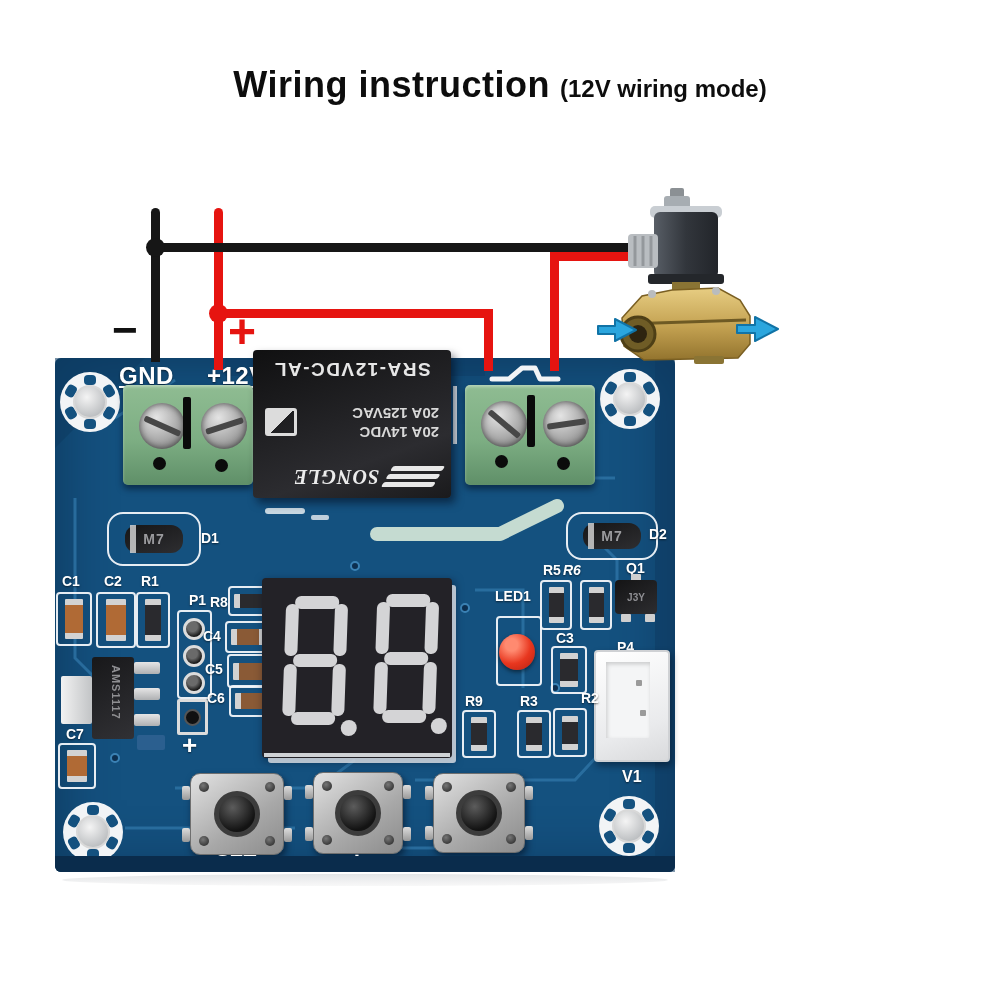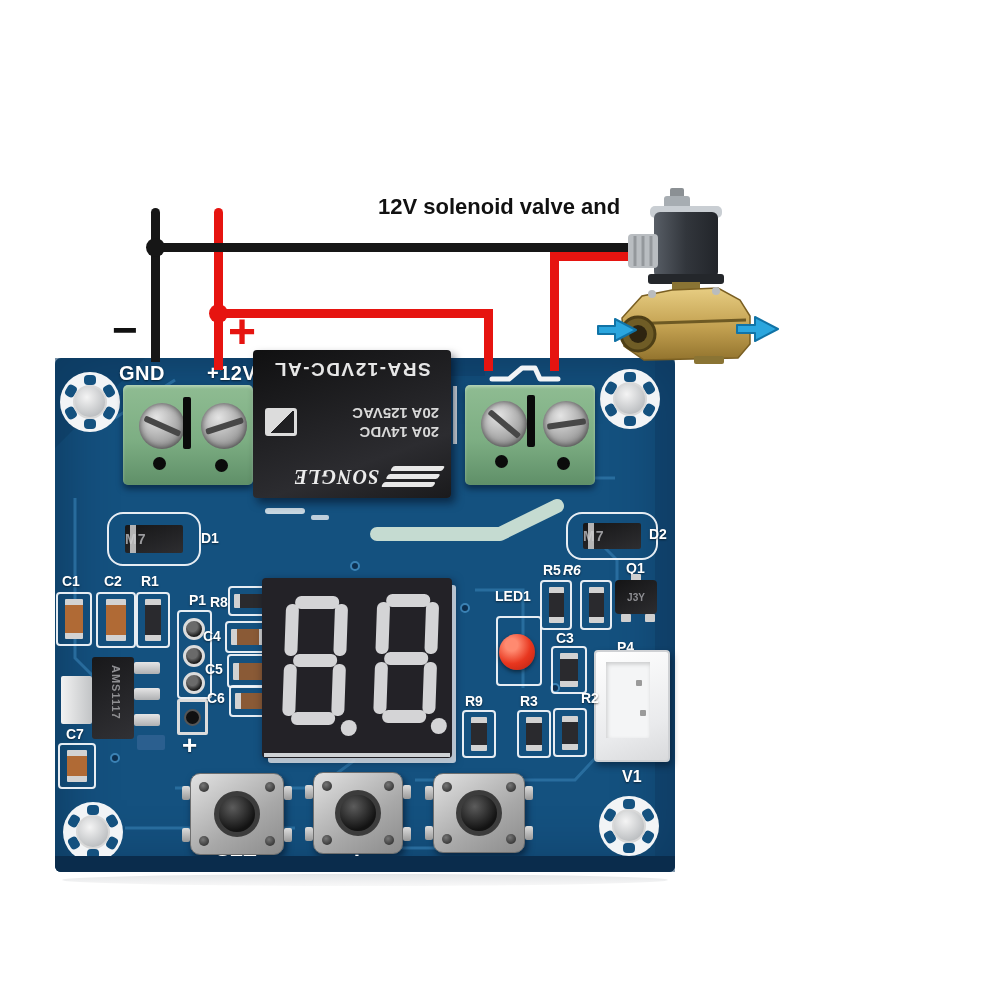--- a/index.html
+++ b/index.html
@@ -19,21 +19,21 @@
   .polarity{position:absolute;font-weight:800;line-height:1;}
   
   #board{position:absolute;left:55px;top:358px;width:620px;height:514px;background:#14517f;
          border-radius:6px;box-shadow:inset 0 0 60px rgba(0,20,45,.45);}
   .board-bottom{position:absolute;left:0;top:498px;width:620px;height:16px;background:#0a2c4c;
                 border-radius:0 0 6px 6px;}
   .board-reflection{position:absolute;left:62px;top:874px;width:606px;height:12px;border-radius:50%;
                     background:linear-gradient(#dfe1e3,#f7f7f7);opacity:.85;}
   .lbl{position:absolute;color:#fff;font-weight:700;font-size:14px;white-space:nowrap;
        text-shadow:0 1px 2px rgba(0,0,0,.55);}
-  .lbl-term{font-size:20px;letter-spacing:.5px;}
+  .lbl-term{font-size:24px;letter-spacing:.5px;text-decoration:underline;}
   .obox{position:absolute;border:2px solid rgba(242,246,250,.95);border-radius:4px;
         display:flex;align-items:center;justify-content:center;}
   .chip{border-radius:1px;}
   .chip-rv{background:linear-gradient(180deg,#d2d2d2 0 6px,#2a2a2e 6px calc(100% - 6px),#d2d2d2 calc(100% - 6px) 100%);}
   .chip-rh{background:linear-gradient(90deg,#d2d2d2 0 6px,#2a2a2e 6px calc(100% - 6px),#d2d2d2 calc(100% - 6px) 100%);}
   .chip-cv{background:linear-gradient(180deg,#d2d2d2 0 6px,#b06a35 6px calc(100% - 6px),#d2d2d2 calc(100% - 6px) 100%);}
   .chip-ch{background:linear-gradient(90deg,#d2d2d2 0 6px,#8a5a36 6px calc(100% - 6px),#d2d2d2 calc(100% - 6px) 100%);}
   
   .tblock{position:absolute;background:linear-gradient(180deg,#8fbc92 0,#7dae83 55%,#5f8f68 100%);
           border-radius:5px;box-shadow:0 4px 6px rgba(0,10,25,.5), inset 0 2px 3px rgba(255,255,255,.35);}
@@ -86,40 +86,42 @@
   .plunger{position:absolute;left:50%;top:50%;transform:translate(-50%,-50%);
            width:46px;height:46px;border-radius:50%;border:5px solid #3c3c3c;box-sizing:border-box;
            background:radial-gradient(circle at 38% 32%,#5c5c5c,#131313 70%);}
   .bscrew{position:absolute;width:10px;height:10px;border-radius:50%;
           background:radial-gradient(circle at 40% 35%,#777,#222);}
   .btn-lbl{position:absolute;color:#fff;font-weight:800;text-align:center;
            text-shadow:0 1px 2px rgba(0,0,0,.6);}
   .bleg{position:absolute;width:8px;height:14px;background:linear-gradient(180deg,#ddd,#999);border-radius:2px;}
   
   .dbody{position:relative;width:58px;height:28px;background:linear-gradient(160deg,#161617,#2e2e31);
-         border-radius:2px;display:flex;align-items:center;justify-content:flex-start;}
+         border-radius:12px;display:flex;align-items:center;justify-content:center;}
   .dband{position:absolute;left:5px;top:0;width:6px;height:100%;background:#cfcfcf;opacity:.85;}
   .dtxt{color:#9b9b9e;font-weight:700;font-size:14px;letter-spacing:1px;}
   .q1body{position:absolute;background:linear-gradient(150deg,#141415,#2d2d30);border-radius:4px;
           display:flex;align-items:center;justify-content:center;color:#8e8e92;
           font-size:10px;font-weight:700;}
   .qpin{position:absolute;width:10px;height:8px;background:#cfcfcf;border-radius:1px;}
   .hole{position:absolute;width:16px;height:16px;border-radius:50%;border:3px solid #dcdcdc;
         background:radial-gradient(circle at 40% 35%,#6a6a6a 0 35%,#101010 75%);}
   .sqpad{position:absolute;border:3px solid #dcdcdc;border-radius:2px;
          background:#14517f;display:flex;align-items:center;justify-content:center;}
   .sqpad div{width:13px;height:13px;border-radius:50%;background:#101010;border:2px solid #555;}
 </style>
 </head>
 <body>
 
 <div id="stage">
 
-
-  <div class="note" style="left:378px;top:194px;">12V solenoid valve and</div>
+  <div class="title-row">
+    <span class="title-main">Wiring instruction</span><span class="title-sub">(12V wiring mode)</span>
+  </div>
+
 
   <div id="board">
 
     <svg width="620" height="514" viewBox="0 0 620 514" style="position:absolute;left:0;top:0;">
       <defs>
         <radialGradient id="silverG" cx="40%" cy="35%" r="75%">
           <stop offset="0" stop-color="#f4f4f4"></stop>
             <stop offset="1" stop-color="#b2b5b8"></stop>
         </radialGradient>
         <g id="mhole">

